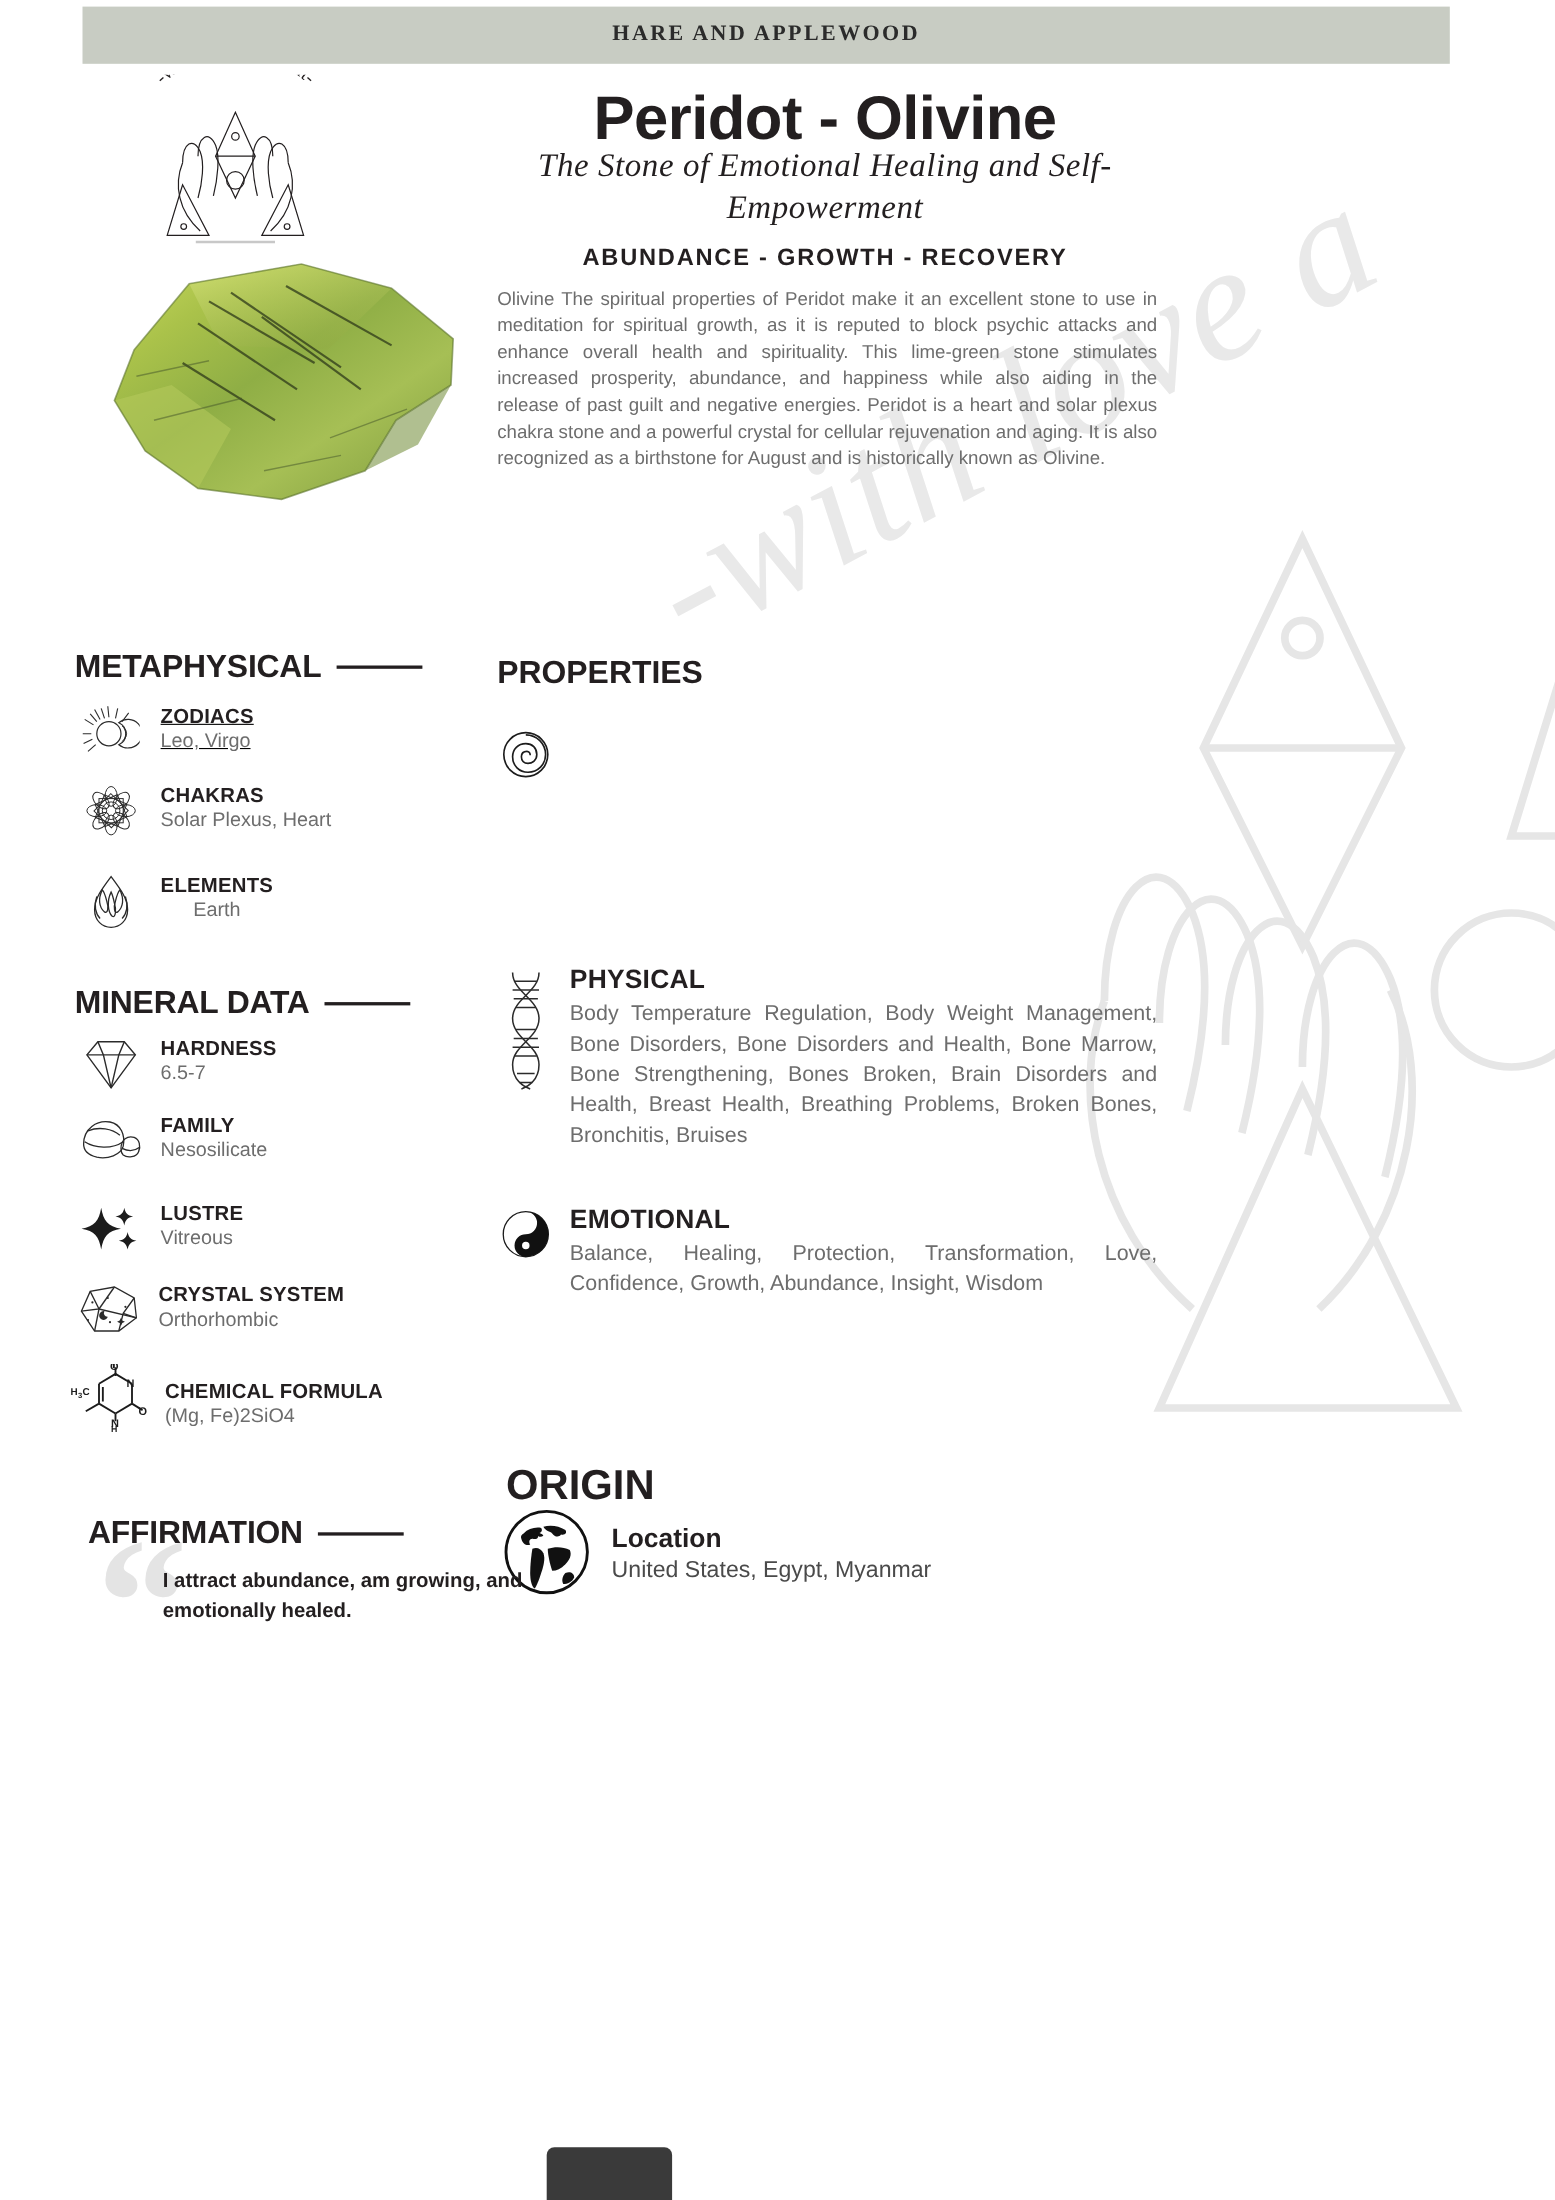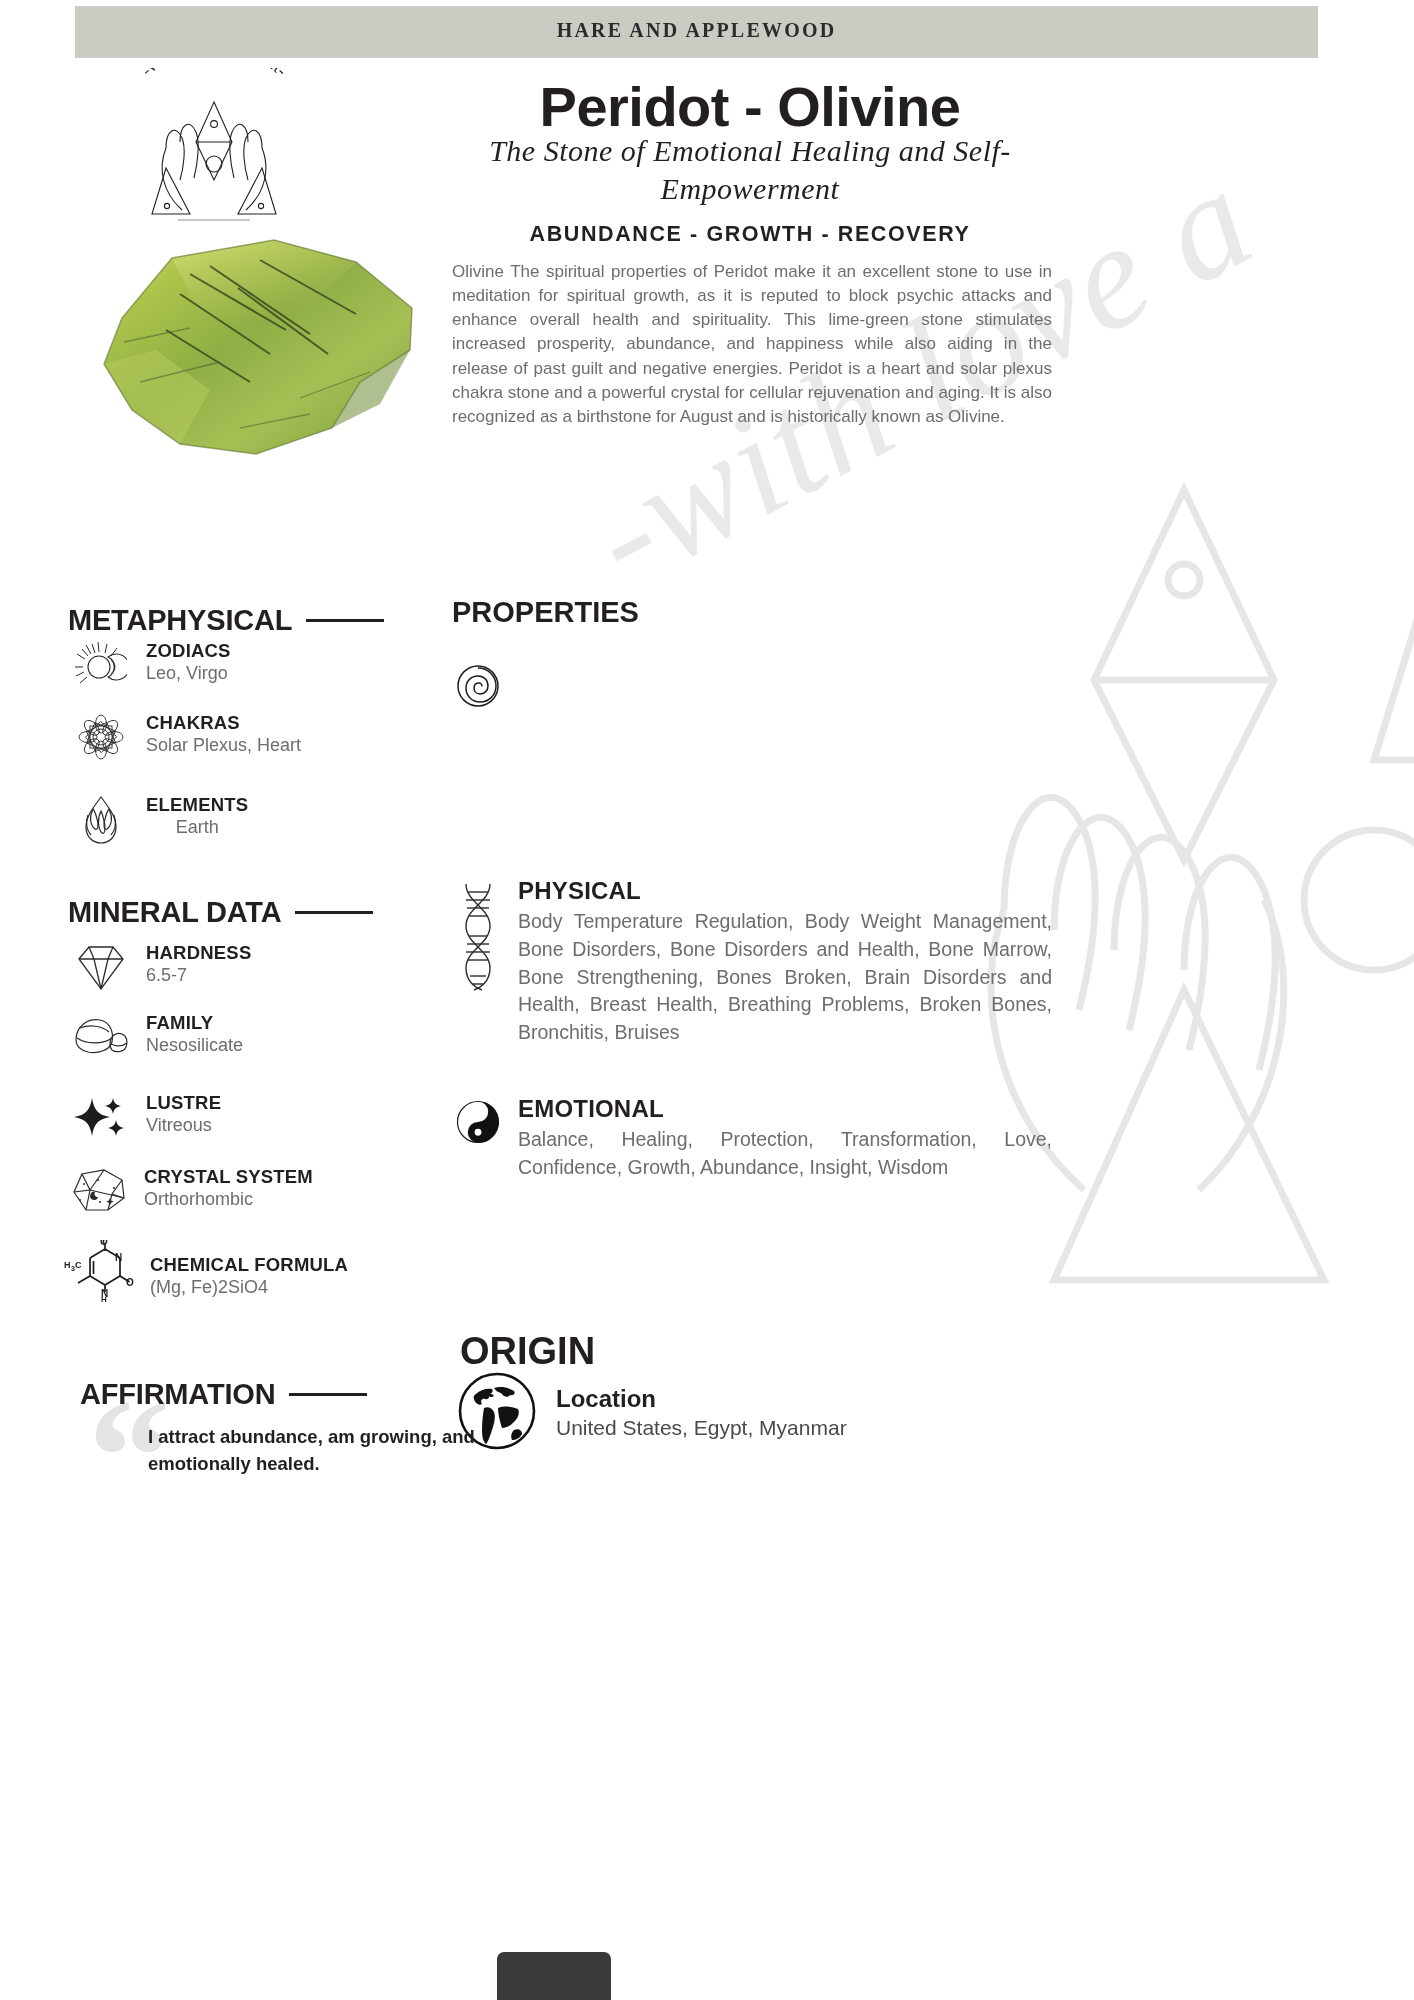--- a/index.html
+++ b/index.html
@@ -386,26 +386,26 @@
       <g stroke="#44552a" stroke-width="1.3" fill="none" opacity=".5">
         <path d="M64 120 L130 106"></path>
         <path d="M80 160 L160 140"></path>
         <path d="M240 176 L310 150"></path>
         <path d="M180 206 L250 192"></path>
       </g>
       <path d="M62 96 L112 36 L214 18 L296 40 L352 86 L350 128 L300 160 L272 206 L196 232 L120 222 L72 188 L44 142 Z" fill="none" stroke="#5e7430" stroke-width="1.5" opacity=".6"></path>
     </svg>
   </div>
 
-  <div class="sec-head" style="left:68px; top:604px;">
+  <div class="sec-head" style="left:68px; top:590px;">
     <span class="txt">METAPHYSICAL</span>
     <span class="rule"></span>
   </div>
 
-  <div class="irow" style="left:72px; top:634px;">
+  <div class="irow" style="left:72px; top:634px;text-decoration:underline;">
     <span class="ico">
       <svg width="52" height="52" viewBox="0 0 52 52">
         <g fill="none" stroke="#2b2b2b" stroke-width="1.1">
           <circle cx="24" cy="28" r="11"></circle>
           <path d="M33 18 A13 13 0 1 1 33 38 A11 11 0 0 0 33 18 Z" fill="#fff"></path>
           <g stroke-width="1">
             <path d="M24 13 L23 3"></path>
               <path d="M16 15 L11 6"></path>
               <path d="M10 20 L2 15"></path>
             <path d="M8 28 L0 28"></path>

